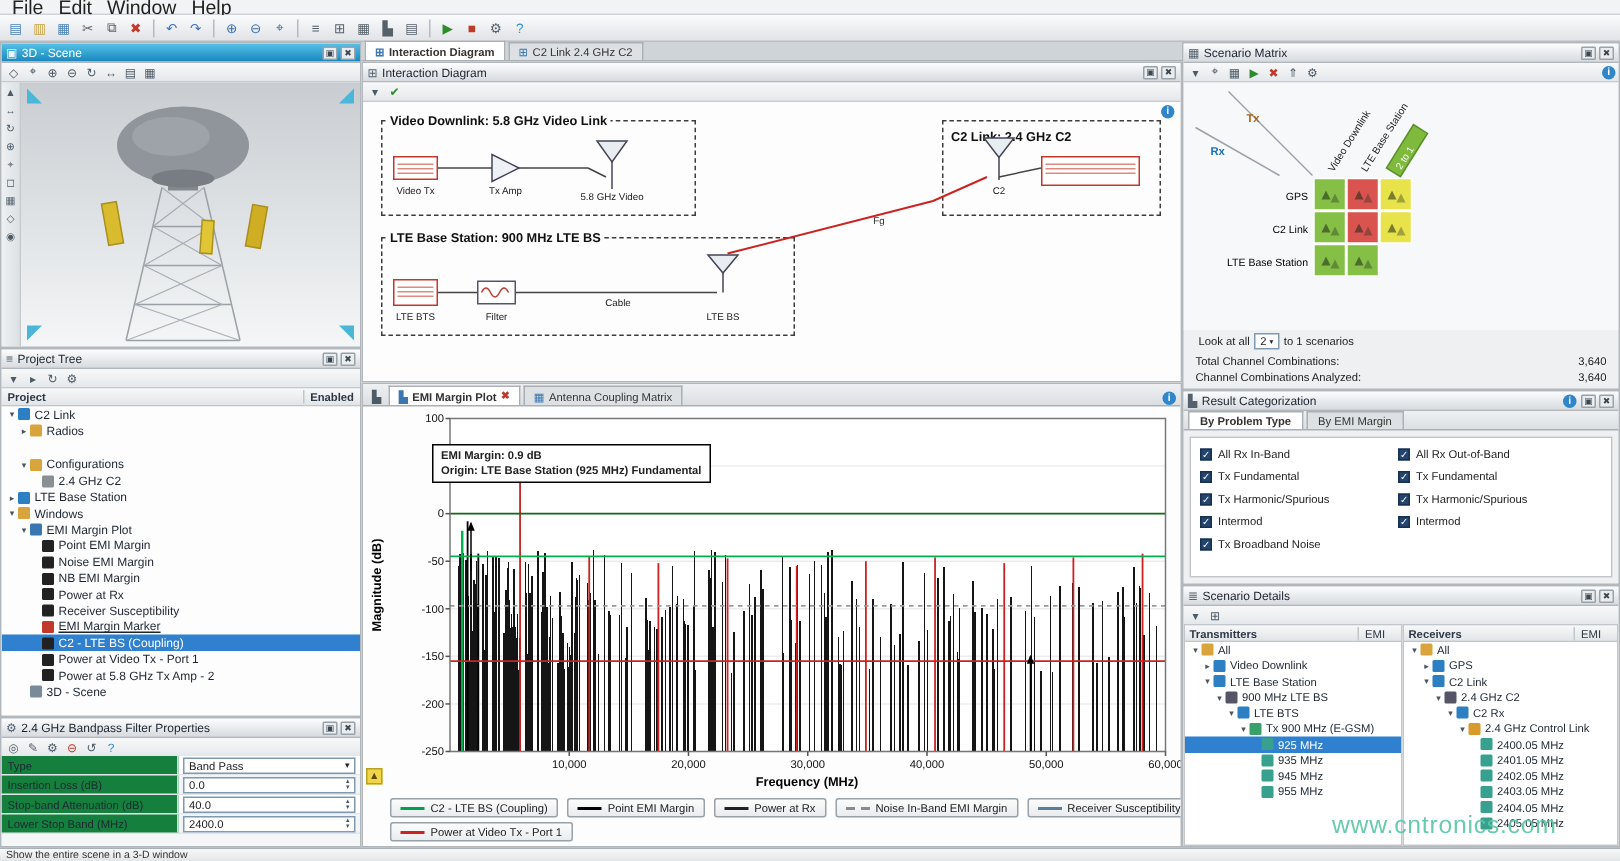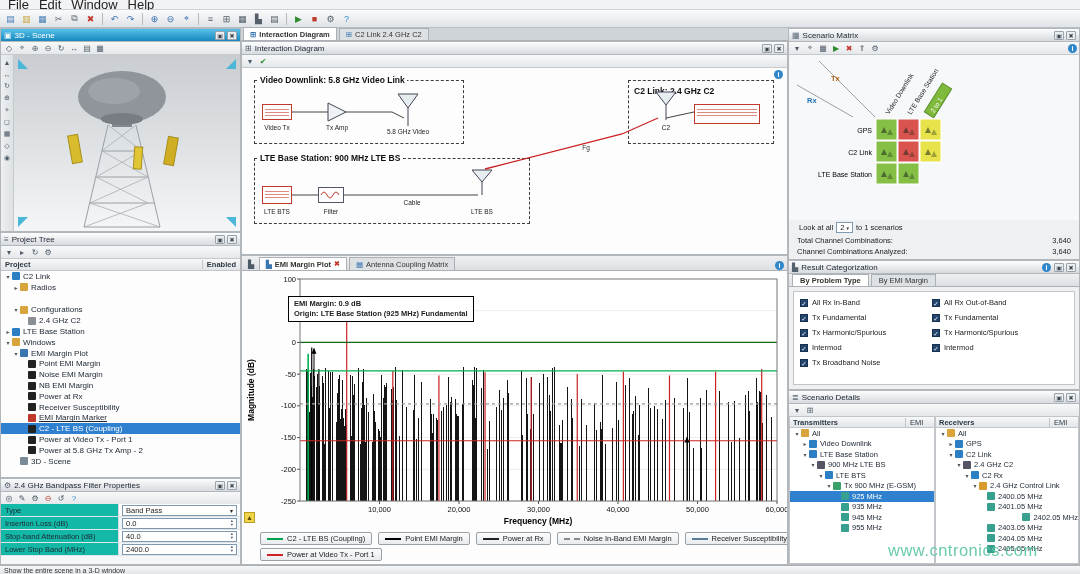--- a/index.html
+++ b/index.html
@@ -44,21 +44,21 @@
   border-bottom:1px solid #aab0b5;padding:0 3px;gap:2px}
 .ptab{height:13px;display:inline-flex;align-items:center;gap:3px;padding:0 6px;font-size:7.5px;background:#dde1e4;
   border:1px solid #aab0b5;border-bottom:none;color:#333}
 .ptab.active{background:#fff;font-weight:bold}
 .closex{color:#c0392b;font-size:7px}
 .help{width:9px;height:9px;border-radius:50%;background:#2f86c8;color:#fff;font-size:7px;display:inline-flex;
   align-items:center;justify-content:center;font-weight:bold;flex:none}
 
 .prow{display:flex;height:13px;align-items:center;border-bottom:1px solid #e2e5e8;background:#fff}
 .prow:nth-child(even){background:#f2f5f8}
-.plabel{width:118px;padding-left:4px;font-size:7.5px;color:#1d2631;background:#14b8a6;height:100%;
+.plabel{width:118px;padding-left:4px;font-size:7.5px;color:#1d2631;background:#15803d;height:100%;
   display:flex;align-items:center;border-right:1px solid #d6dade}
 .pfield{flex:1;margin:1px 3px;border:1px solid #7f9ab0;background:#fff;height:11px;display:flex;
   align-items:center;padding:0 3px;font-size:7.5px}
 .spin{display:flex;flex-direction:column;font-size:4.5px;line-height:4px;color:#456}
 
 #diagram-canvas{position:absolute;left:0;top:26px;right:0;bottom:0;background:#fdfdfd}
 .dbox{position:absolute;border:1.2px dashed #3c3c3c}
 .dtitle{position:absolute;font-size:8.5px;font-weight:bold;color:#111;background:#fdfdfd;padding:0 2px;white-space:nowrap}
 .dlabel{position:absolute;font-size:6.5px;color:#222;transform:translateX(-50%);white-space:nowrap}
 .rcomp{position:absolute;border:1px solid #c0392b;background:#fff;padding:2px}
@@ -1078,21 +1078,21 @@
           <div class="trow" style="padding-left: 43px;">
             <span class="exp"></span>
             <span class="tic" style="background: rgb(55, 160, 142);"></span>
             <span>2400.05 MHz</span>
           </div>
           <div class="trow" style="padding-left: 43px;">
             <span class="exp"></span>
             <span class="tic" style="background: rgb(55, 160, 142);"></span>
             <span>2401.05 MHz</span>
           </div>
-          <div class="trow" style="padding-left: 43px; justify-content: flex-end;">
+          <div class="trow" style="padding-left: 43px;">
             <span class="exp"></span>
             <span class="tic" style="background: rgb(55, 160, 142);"></span>
             <span>2402.05 MHz</span>
           </div>
           <div class="trow" style="padding-left: 43px;">
             <span class="exp"></span>
             <span class="tic" style="background: rgb(55, 160, 142);"></span>
             <span>2403.05 MHz</span>
           </div>
           <div class="trow" style="padding-left: 43px;">

